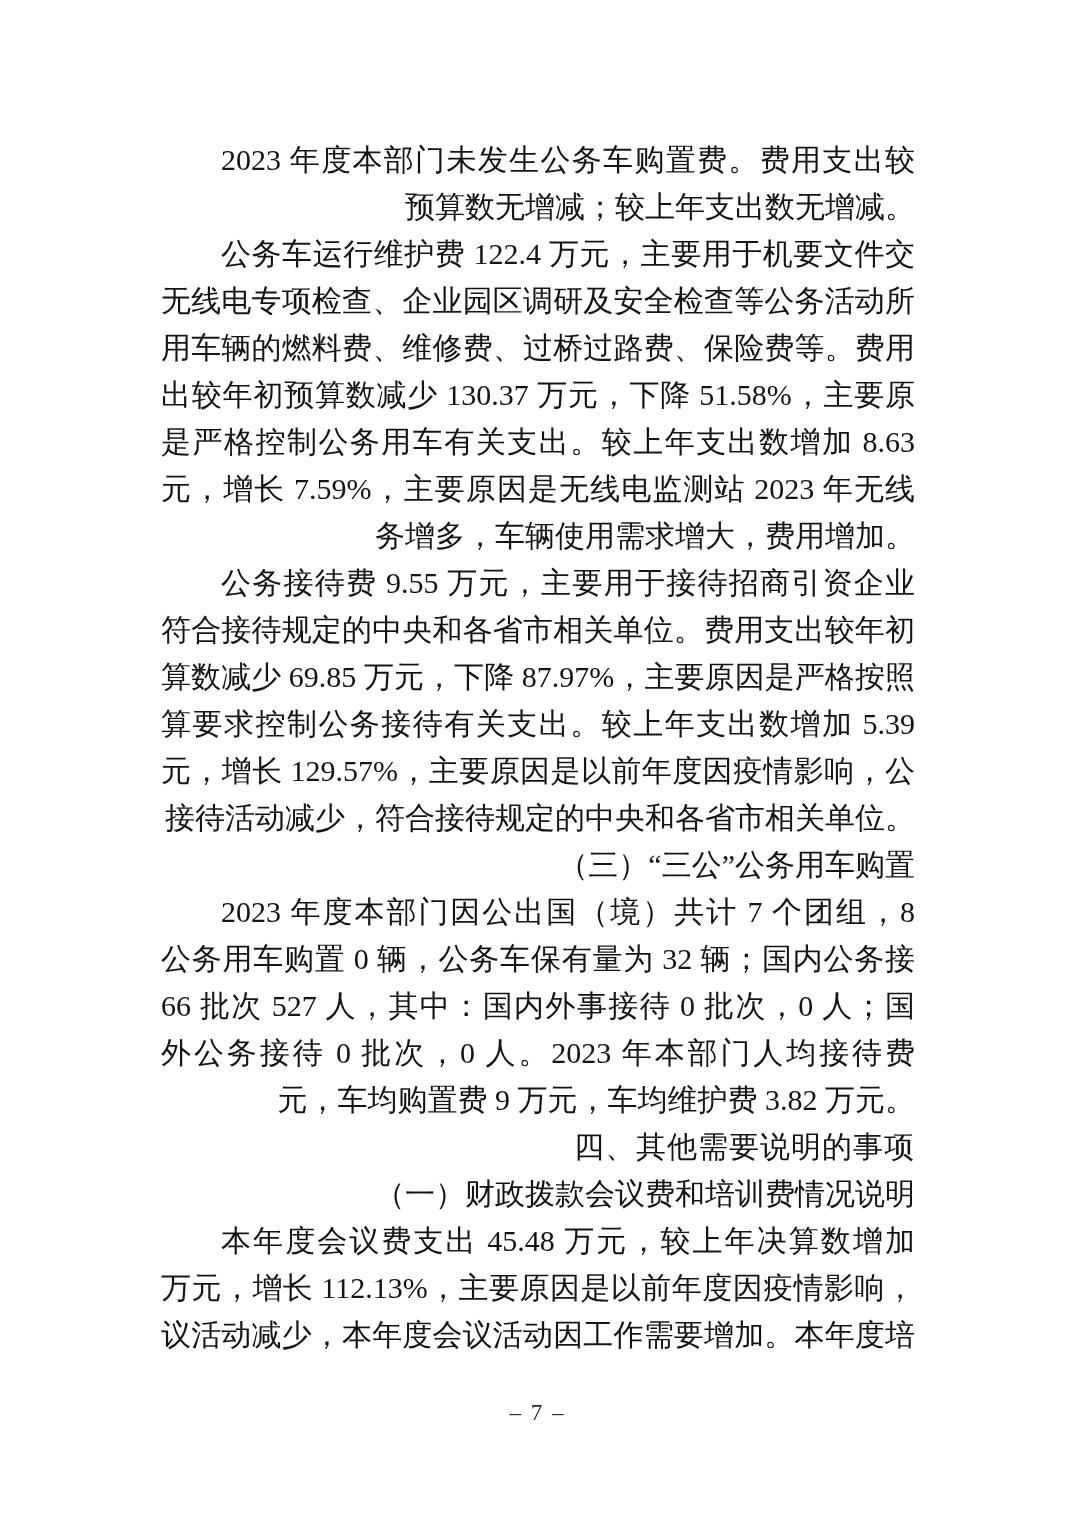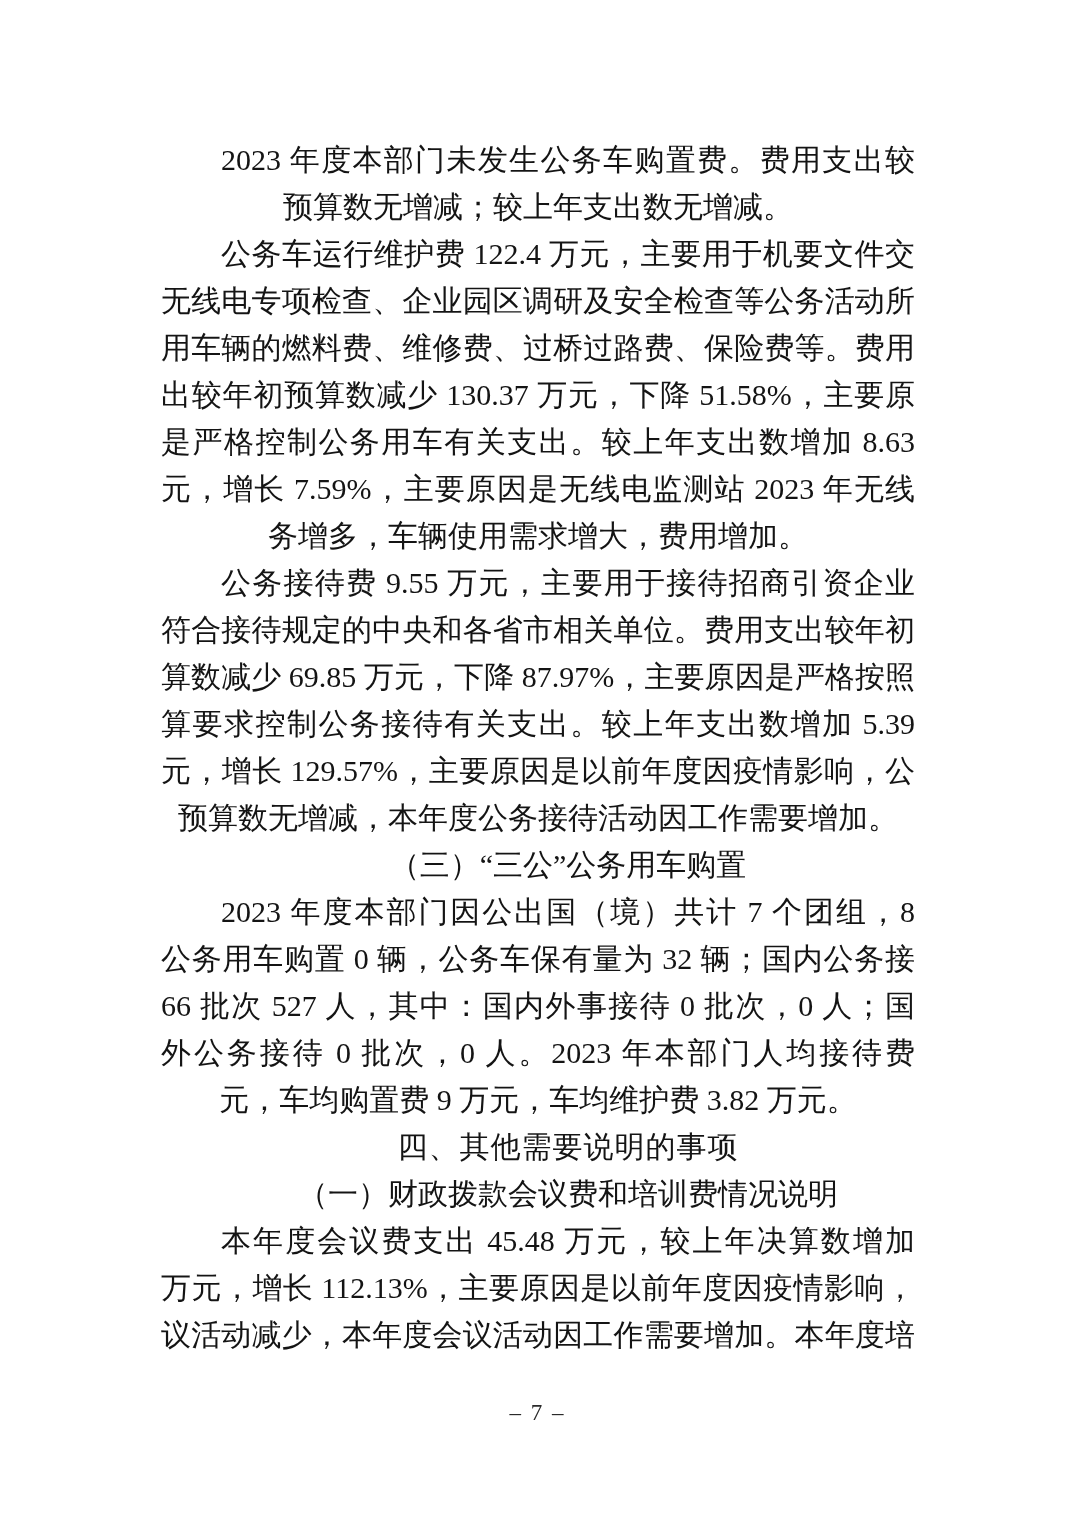--- a/index.html
+++ b/index.html
@@ -23,21 +23,21 @@
     position: absolute;
     left: 161px;
     top: 136px;
     width: 754px;
   }
   .line {
     font-size: 30px;
     line-height: 47px;
     height: 47px;
     overflow: hidden;
-    text-align: center;
+    text-align: right;
     white-space: nowrap;
   }
   .line.justify {
     white-space: normal;
     text-align: justify;
     text-align-last: justify;
   }
   .line.indent {
     text-indent: 2em;
   }
@@ -74,21 +74,21 @@
       <div class="line body justify">用车辆的燃料费、维修费、过桥过路费、保险费等。费用支</div>
       <div class="line body justify">出较年初预算数减少 130.37 万元，下降 51.58%，主要原因</div>
       <div class="line body justify">是严格控制公务用车有关支出。较上年支出数增加 8.63 万</div>
       <div class="line body justify">元，增长 7.59%，主要原因是无线电监测站 2023 年无线电业</div>
       <div class="line body">务增多，车辆使用需求增大，费用增加。</div>
       <div class="line body indent justify">公务接待费 9.55 万元，主要用于接待招商引资企业以及</div>
       <div class="line body justify">符合接待规定的中央和各省市相关单位。费用支出较年初预</div>
       <div class="line body justify">算数减少 69.85 万元，下降 87.97%，主要原因是严格按照预</div>
       <div class="line body justify">算要求控制公务接待有关支出。较上年支出数增加 5.39 万</div>
       <div class="line body justify">元，增长 129.57%，主要原因是以前年度因疫情影响，公务</div>
-      <div class="line body">预算数无增减，本年度公务接待活动因工作需要增加。</div>
+      <div class="line body">接待活动减少，符合接待规定的中央和各省市相关单位。</div>
       <div class="line subheading indent">（三）“三公”公务用车购置</div>
       <div class="line body indent justify">2023 年度本部门因公出国（境）共计 7 个团组，8 人；</div>
       <div class="line body justify">公务用车购置 0 辆，公务车保有量为 32 辆；国内公务接待</div>
       <div class="line body justify">66 批次 527 人，其中：国内外事接待 0 批次，0 人；国（境）</div>
       <div class="line body justify">外公务接待 0 批次，0 人。2023 年本部门人均接待费 181.18</div>
       <div class="line body">元，车均购置费 9 万元，车均维护费 3.82 万元。</div>
       <div class="line heading indent">四、其他需要说明的事项</div>
       <div class="line subheading indent">（一）财政拨款会议费和培训费情况说明</div>
       <div class="line body indent justify">本年度会议费支出 45.48 万元，较上年决算数增加 24.04</div>
       <div class="line body justify">万元，增长 112.13%，主要原因是以前年度因疫情影响，会</div>

